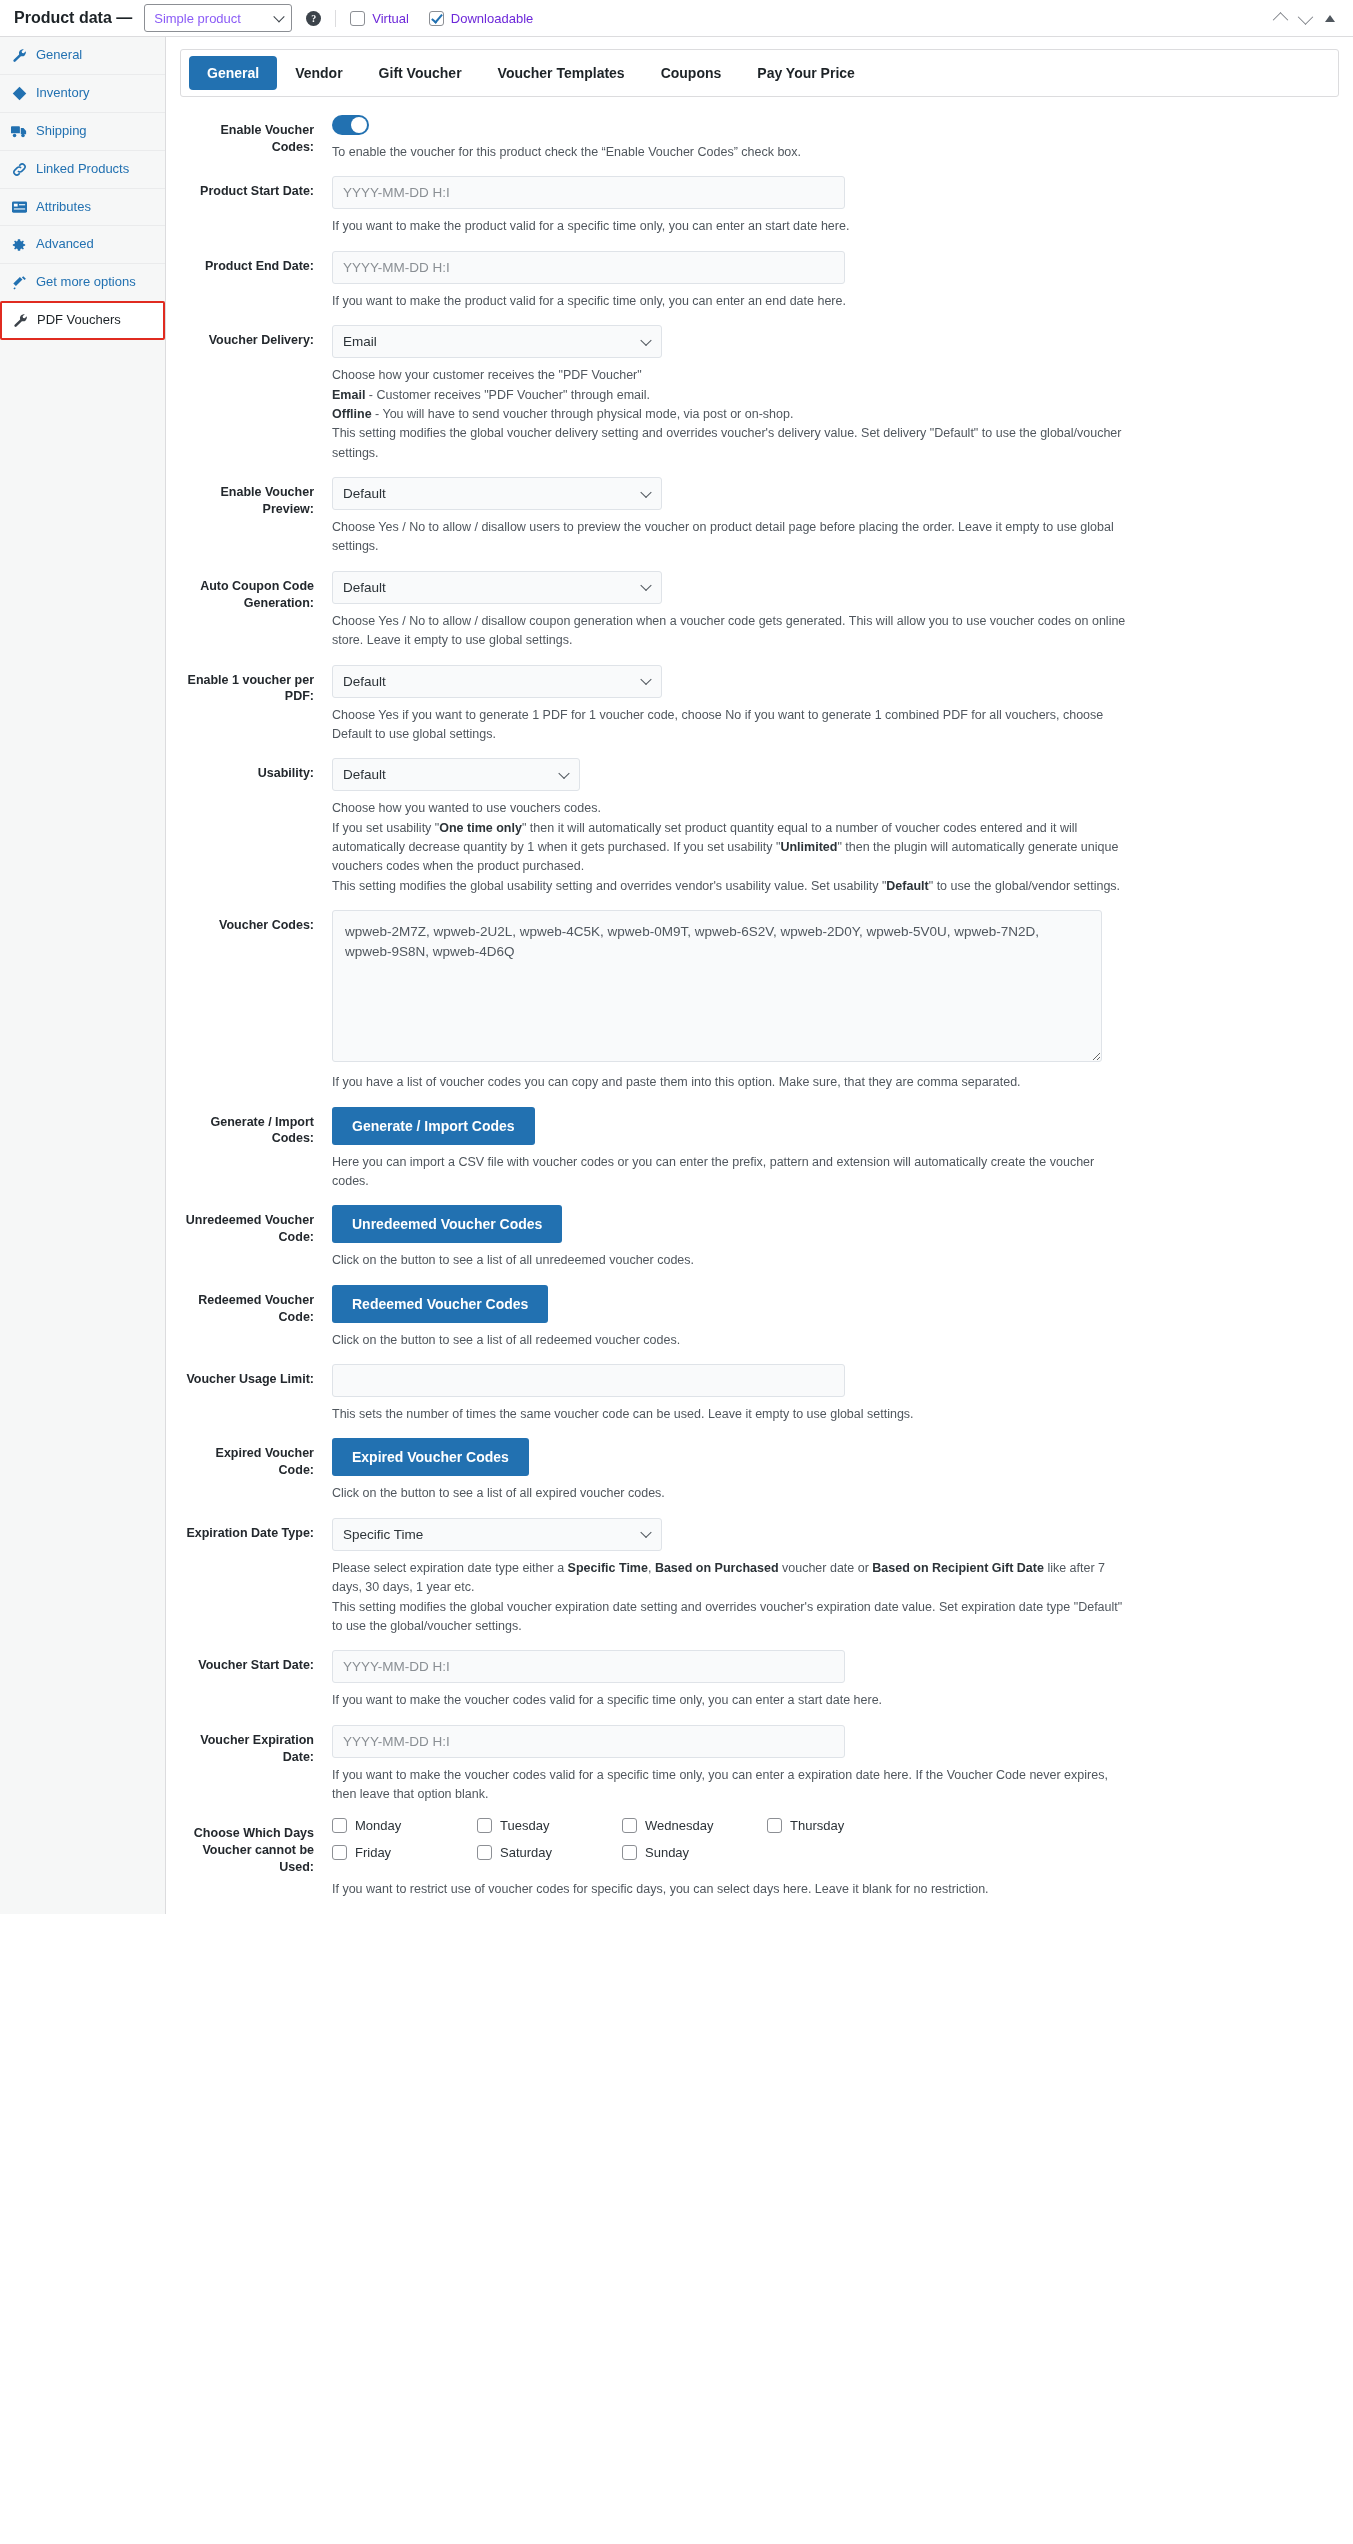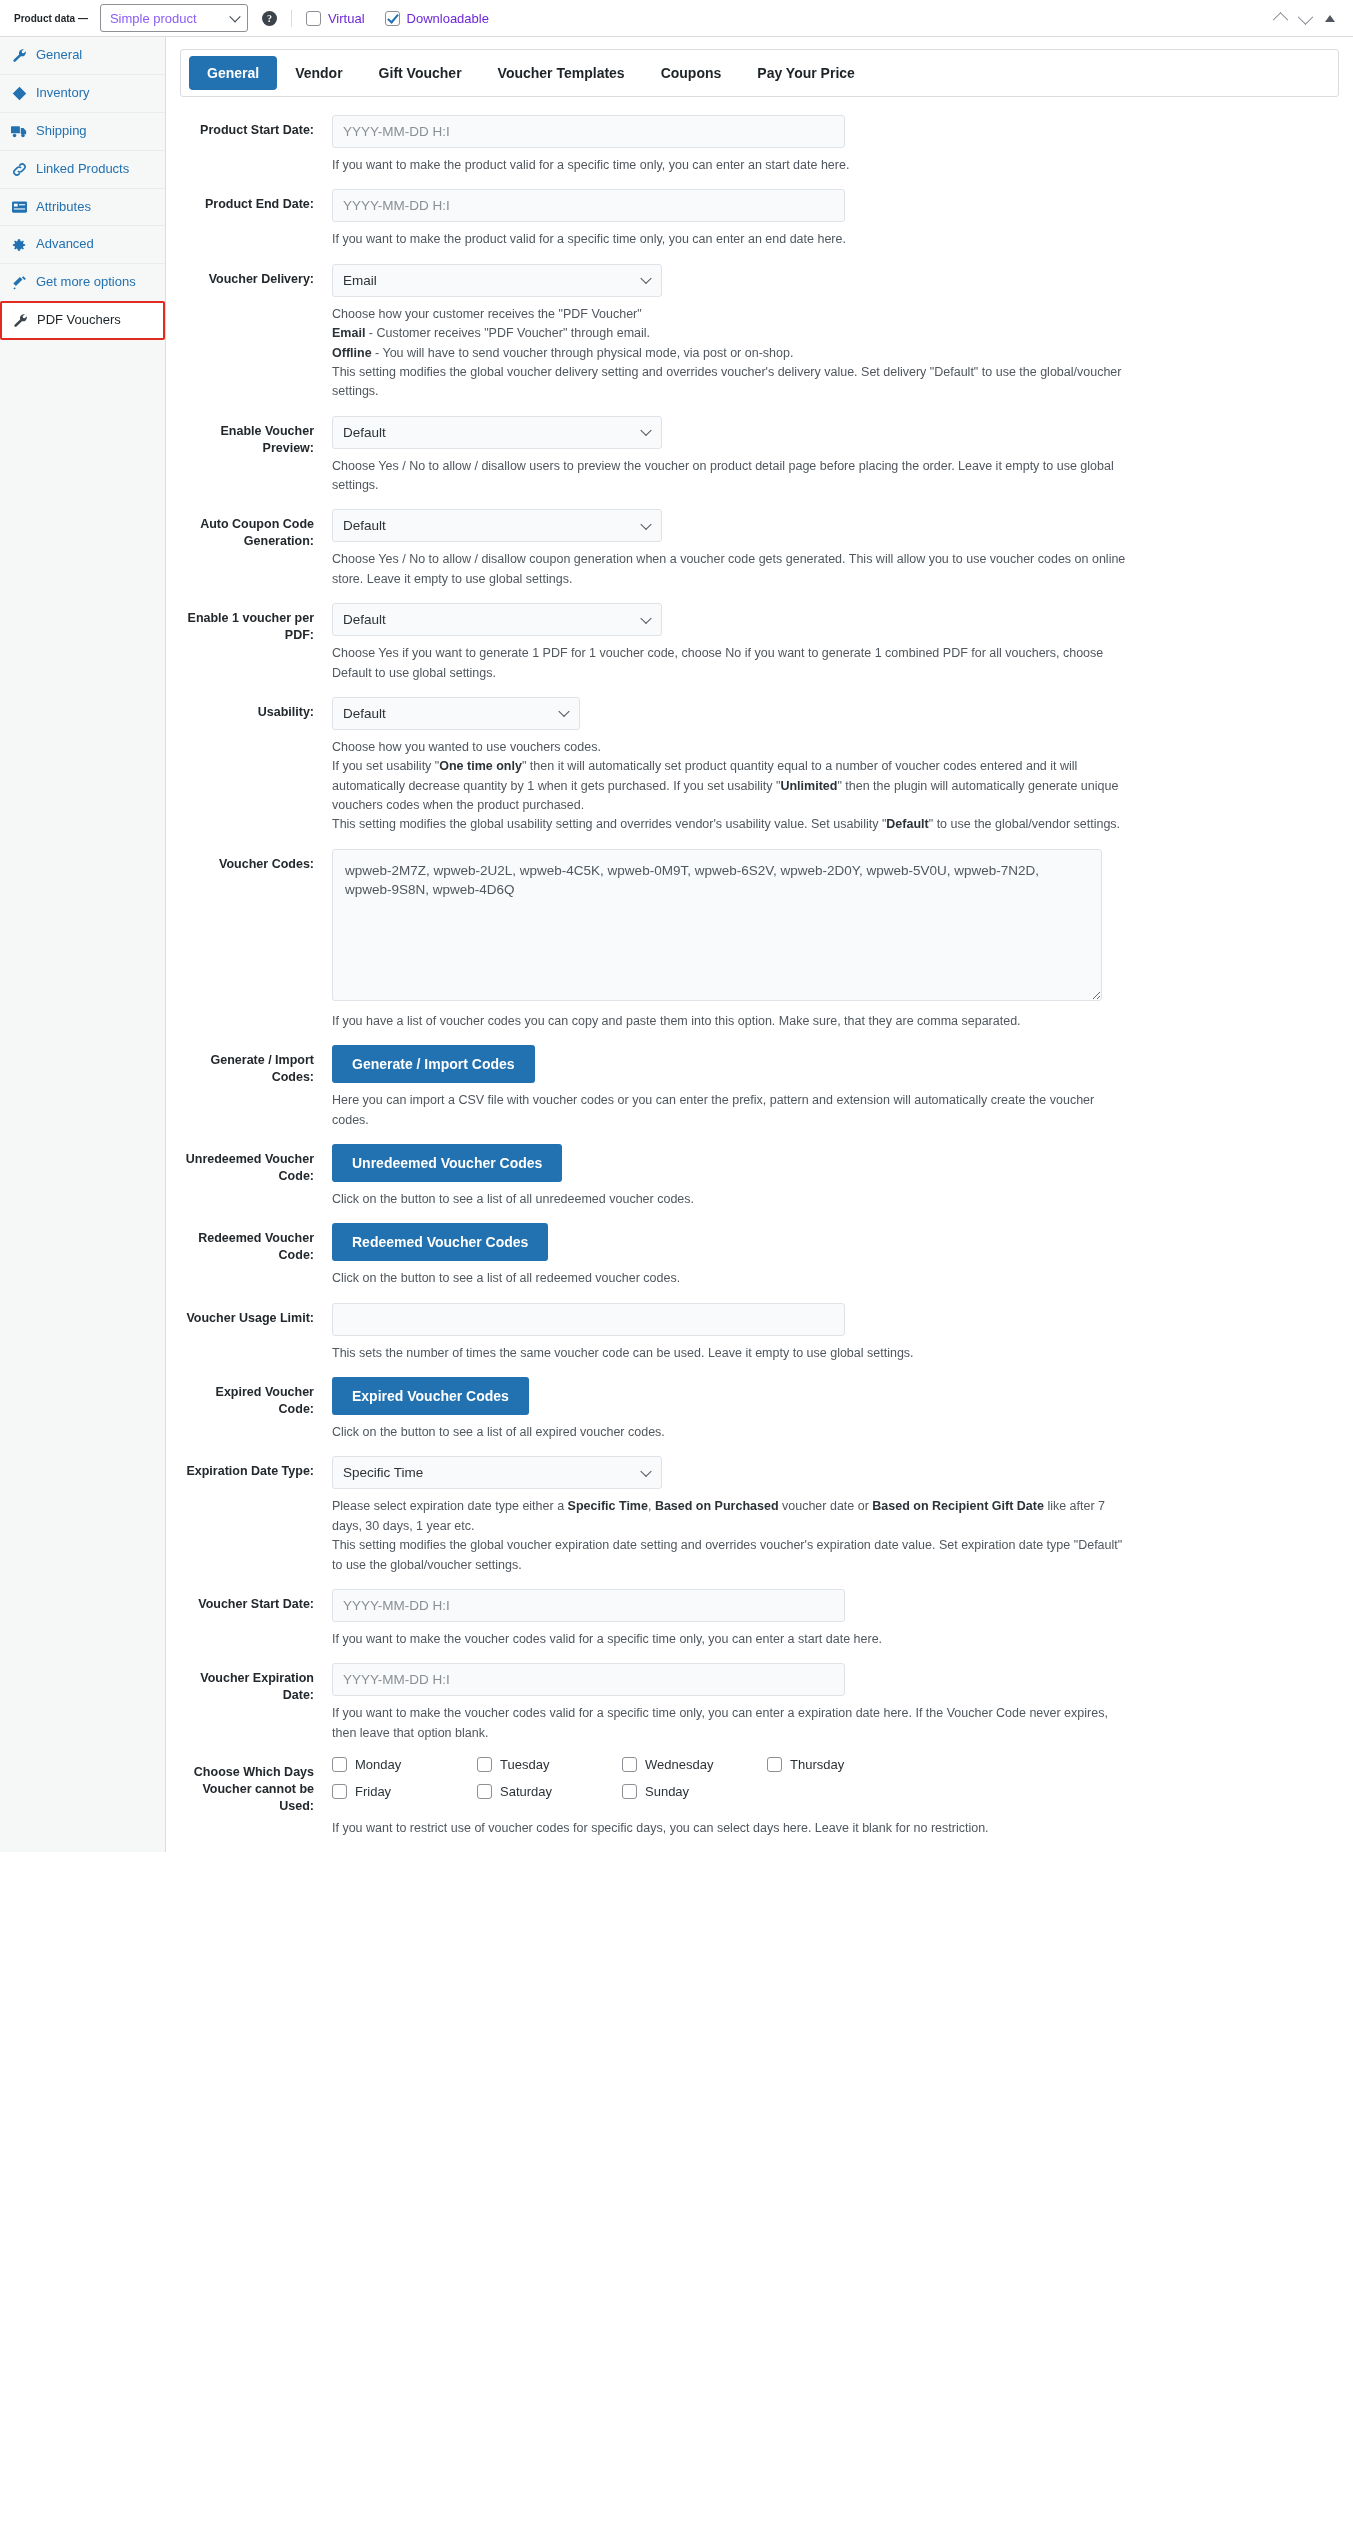--- a/index.html
+++ b/index.html
@@ -17,21 +17,21 @@
   .panel-header {
     height: 37px;
     border-bottom: 1px solid #dcdcde;
     display: flex;
     align-items: center;
     padding: 0 12px 0 14px;
     background: #fff;
     position: relative;
   }
   .panel-title {
-    font-size: 10px;
+    font-size: 16px;
     font-weight: 700;
     color: #1d2327;
     margin-right: 12px;
     white-space: nowrap;
   }
   .product-type-select {
     height: 28px;
     min-width: 148px;
     border: 1px solid #8c8f94;
     border-radius: 3px;
@@ -426,20 +426,29 @@
 
     <div class="tabstrip">
       <div class="tab active">General</div>
       <div class="tab">Vendor</div>
       <div class="tab">Gift Voucher</div>
       <div class="tab">Voucher Templates</div>
       <div class="tab">Coupons</div>
       <div class="tab">Pay Your Price</div>
     </div>
 
+    <div class="frow">
+      <div class="flabel">Enable Voucher Codes:</div>
+      <div class="fctl">
+        <div class="toggle">
+            <span class="knob"></span>
+          </div>
+        <div class="desc">To enable the voucher for this product check the “Enable Voucher Codes” check box.</div>
+      </div>
+    </div>
 
     <div class="frow">
       <div class="flabel">Product Start Date:</div>
       <div class="fctl">
         <input class="txt" type="text" placeholder="YYYY-MM-DD H:I" style="">
         <div class="desc">If you want to make the product valid for a specific time only, you can enter an start date here.</div>
       </div>
     </div>
 
     <div class="frow">

